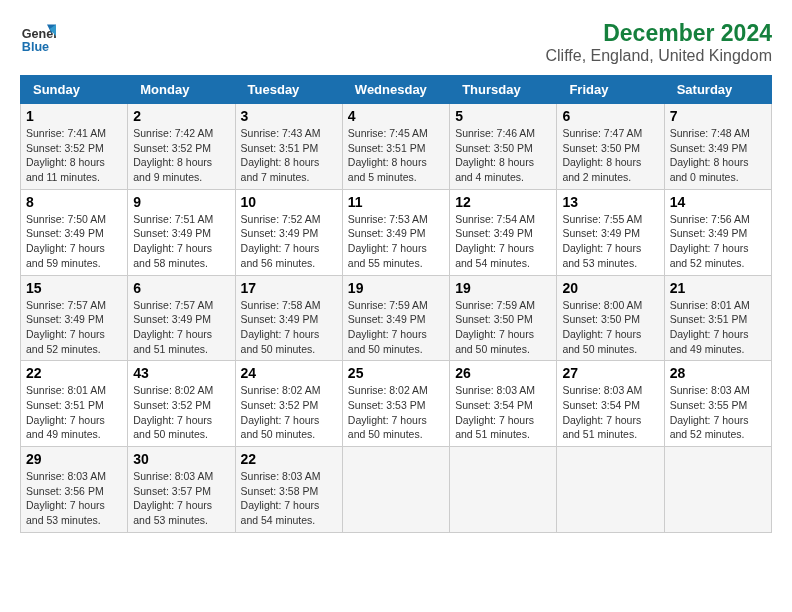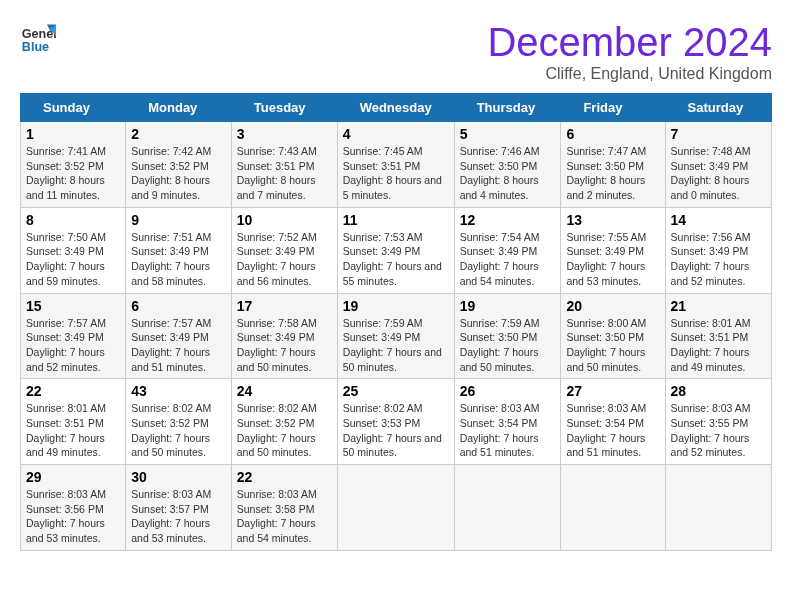--- a/index.html
+++ b/index.html
@@ -22,37 +22,37 @@
       gap: 4px;
     }
     .logo-icon {
       width: 36px;
       height: 36px;
     }
     .title-block {
       text-align: right;
     }
     .main-title {
-      font-size: 40px;
-      font-weight: normal;
-      color: #6d28d9;
+      font-size: 23px;
+      font-weight: bold;
+      color: #15803d;
     }
     .subtitle {
       font-size: 16px;
       color: #555;
     }
     .calendar {
       width: 100%;
       border-collapse: collapse;
       font-size: 11px;
     }
     .calendar thead tr th {
       background-color: #1a6faf;
       color: #fff;
-      padding: 6px 22px;
+      padding: 6px 12px;
       text-align: left;
       font-size: 13px;
       font-weight: bold;
       border: 1px solid #1a6faf;
     }
     .calendar tbody tr td {
       vertical-align: top;
       border: 1px solid #ccc;
       padding: 4px 5px;
       width: calc(100% / 7);

